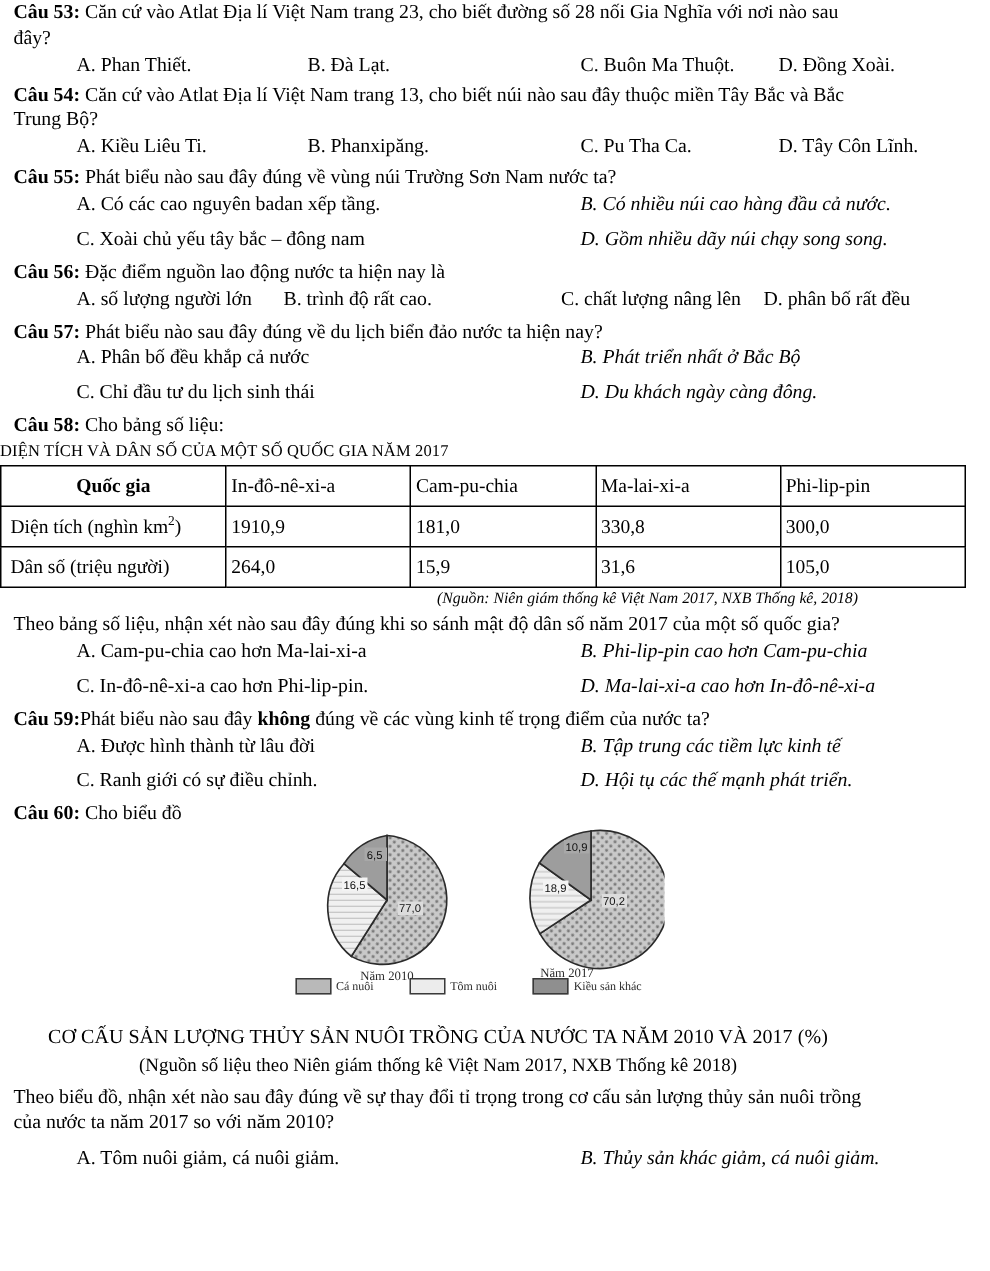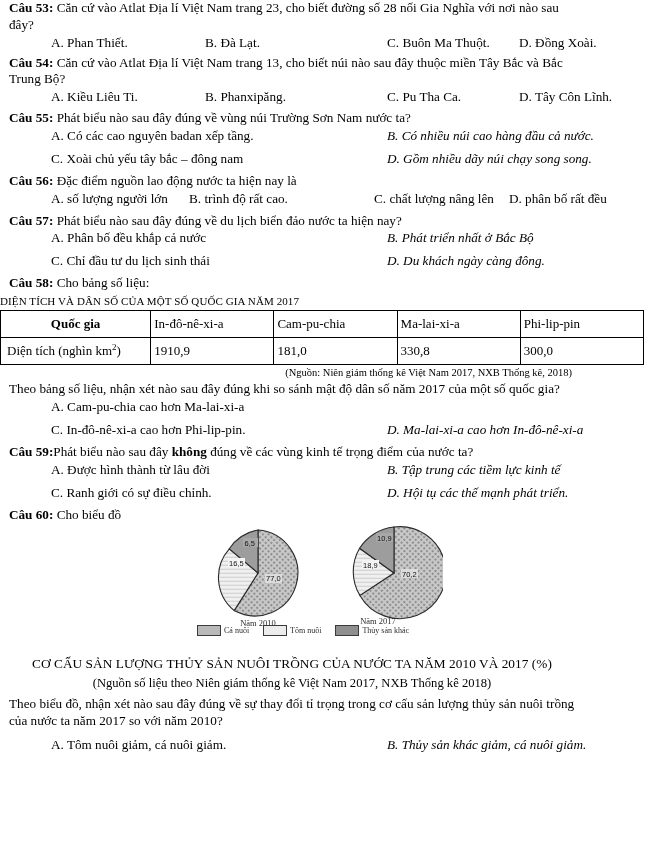--- a/index.html
+++ b/index.html
@@ -98,20 +98,21 @@
   table.data th.corner {
     font-weight: bold;
     text-align: center;
   }
   col.c0 { width: 150px; }
   col.cx { width: 123px; }
   sup { font-size: 9px; vertical-align: super; }
 
   .source {
     text-align: right;
+    font-style: italic;
     font-size: 10.5px;
     padding-right: 12px;
     margin-top: 2px;
   }
 
   
   .chart-area {
     position: relative;
     height: 128px;
     margin-top: 1px;
@@ -125,21 +126,21 @@
     font-size: 8.5px;
     color: #2b2b2b;
     width: 100px;
   }
   .legend {
     position: absolute;
     left: 197px;
     top: 101px;
     display: flex;
     align-items: center;
-    gap: 5px;
+    gap: 15px;
     font-size: 8px;
     color: #2d2d2d;
   }
   .legend .li {
     display: flex;
     align-items: center;
     gap: 3px;
     margin-right: 9px;
   }
   .swatch {
@@ -267,29 +268,37 @@
         <th>Ma-lai-xi-a</th>
         <th>Phi-lip-pin</th>
       </tr>
       <tr>
         <td class="rowhdr">Diện tích (nghìn km<sup>2</sup>)</td>
         <td>1910,9</td>
         <td>181,0</td>
         <td>330,8</td>
         <td>300,0</td>
       </tr>
+      <tr>
+        <td class="rowhdr">Dân số (triệu người)</td>
+        <td>264,0</td>
+        <td>15,9</td>
+        <td>31,6</td>
+        <td>105,0</td>
+      </tr>
     </tbody>
   </table>
 
   <div class="source">(Nguồn: Niên giám thống kê Việt Nam 2017, NXB Thống kê, 2018)</div>
 
   <div class="qblock" style="margin-top:3px;">
     <div class="qline">Theo bảng số liệu, nhận xét nào sau đây đúng khi so sánh mật độ dân số năm 2017 của một số quốc gia?</div>
     <div class="ans-row" style="height:23px;">
       <span class="ans w1">A. Cam-pu-chia cao hơn Ma-lai-xi-a</span>
+      <span class="ans w2">B. Phi-lip-pin cao hơn Cam-pu-chia</span>
     </div>
     <div class="ans-row" style="height:23px;">
       <span class="ans w1">C. In-đô-nê-xi-a cao hơn Phi-lip-pin.</span>
       <span class="ans w2">D. Ma-lai-xi-a cao hơn In-đô-nê-xi-a</span>
     </div>
   </div>
 
   <div class="qblock">
     <div class="qline">
       <span class="qnum">Câu 59:</span><span>Phát biểu nào sau đây </span><span class="bold">không</span><span> đúng về các vùng kinh tế trọng điểm của nước ta?</span>
@@ -367,21 +376,21 @@
       <span class="li">
         <span class="swatch sw-ca"></span>
         <span>Cá nuôi</span>
       </span>
       <span class="li">
         <span class="swatch sw-tom"></span>
         <span>Tôm nuôi</span>
       </span>
       <span class="li">
         <span class="swatch sw-khac"></span>
-        <span>Thủy sản khác</span>
+        <span>Kiều sản khác</span>
       </span>
     </div>
   </div>
 
   <div class="chart-title">CƠ CẤU SẢN LƯỢNG THỦY SẢN NUÔI TRỒNG CỦA NƯỚC TA NĂM 2010 VÀ 2017 (%)</div>
   <div class="chart-source">(Nguồn số liệu theo Niên giám thống kê Việt Nam 2017, NXB Thống kê 2018)</div>
 
   <div class="qblock">
     <div class="qline para">Theo biểu đồ, nhận xét nào sau đây đúng về sự thay đổi tỉ trọng trong cơ cấu sản lượng thủy sản nuôi trồng của nước ta năm 2017 so với năm 2010?</div>
     <div class="ans-row" style="height:23px; margin-top:6px;">

